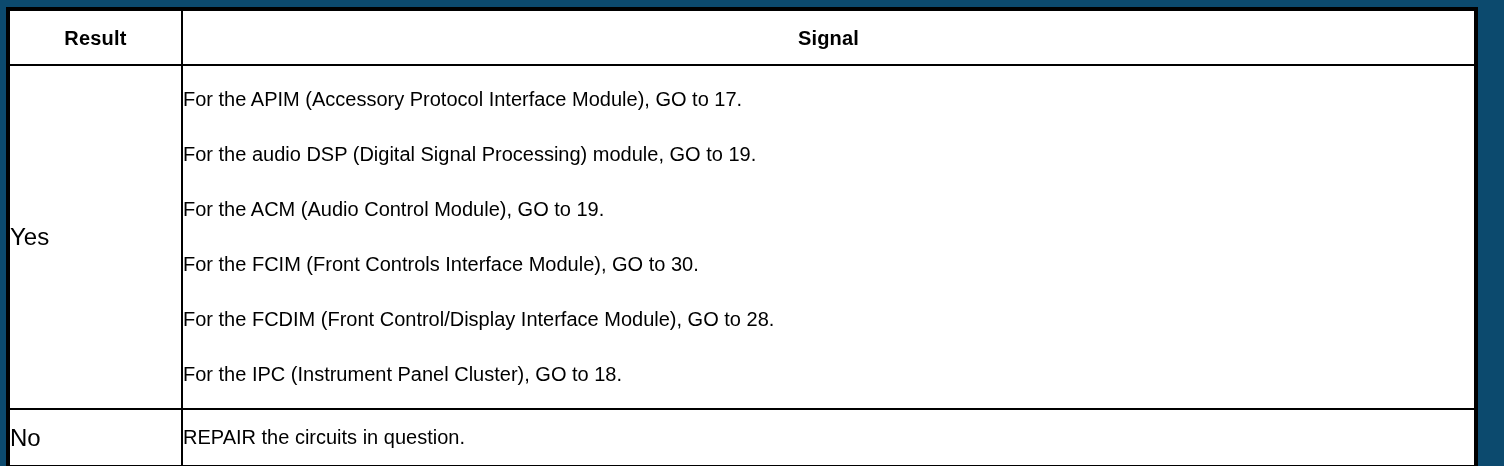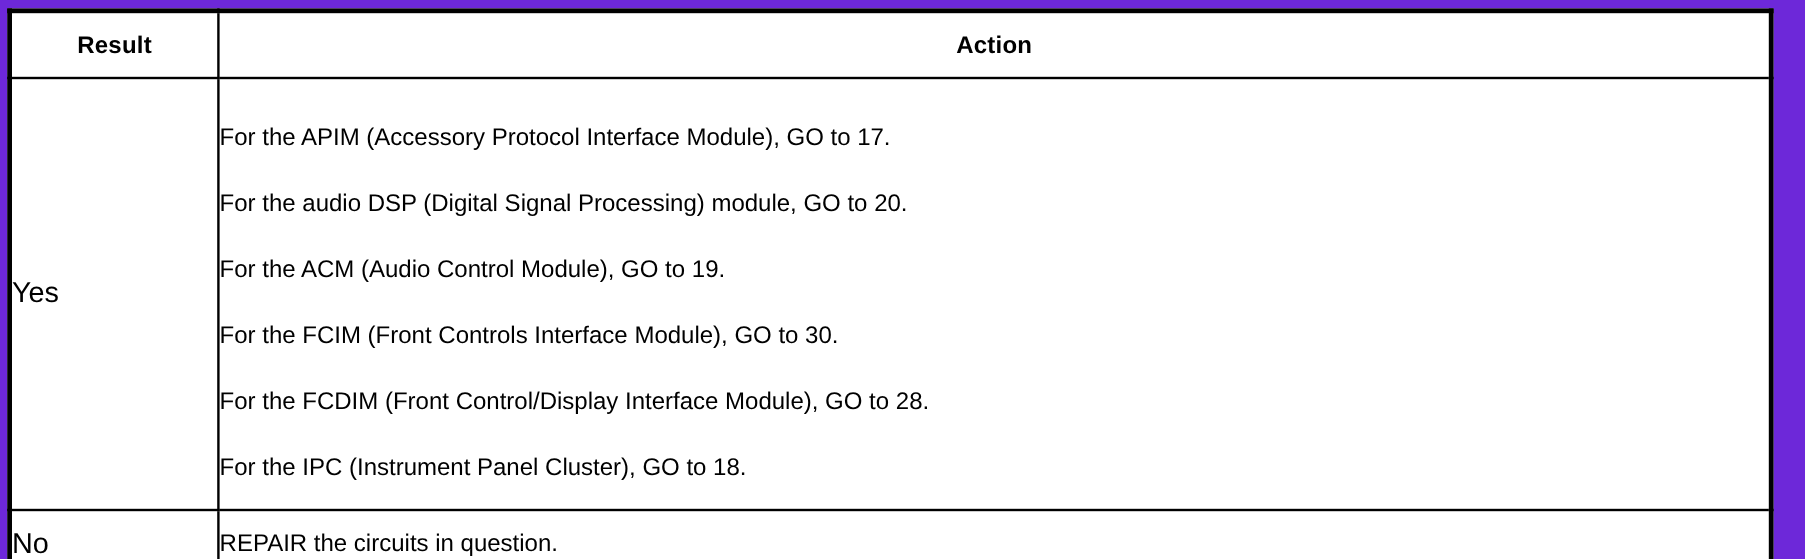--- a/index.html
+++ b/index.html
@@ -12,21 +12,21 @@
     height: 466px;
     font-family: "Liberation Sans", sans-serif;
     color: #000000;
     overflow: hidden;
   }
 
   .page {
     position: relative;
     width: 1504px;
     height: 466px;
-    background: #6d28d9;
+    background: #0c4a6e;
   }
 
   
   .diag-table {
     position: absolute;
     left: 6px;
     top: 7px;
     width: 1472px;   
     height: 450px;   
     border-collapse: collapse;
@@ -81,21 +81,21 @@
     margin: 0;
     padding: 0;
   }
   .action-list li {
     height: 55px;
     line-height: 55px;
     white-space: nowrap;
   }
   .action-list li:first-child { padding-top: 0; }
 
-  .row-yes .action-cell { padding-top: 22px; padding-bottom: 6px; }
+  .row-yes .action-cell { padding-top: 6px; padding-bottom: 6px; }
 
   .single-line {
     height: 55px;
     line-height: 55px;
     white-space: nowrap;
   }
 </style>
 </head>
 <body>
 
@@ -103,32 +103,32 @@
 
   <table class="diag-table">
     <colgroup>
       <col class="col-result">
       <col class="col-action">
     </colgroup>
 
     <thead>
       <tr>
         <th class="head-cell">Result</th>
-        <th class="head-cell">Action</th>
+        <th class="head-cell">Signal</th>
       </tr>
     </thead>
 
     <tbody>
 
       <tr class="row-yes">
         <td class="result-cell r-yes">Yes</td>
         <td class="action-cell">
           <ul class="action-list">
             <li>For the APIM (Accessory Protocol Interface Module), GO to 17.</li>
-            <li>For the audio DSP (Digital Signal Processing) module, GO to 20.</li>
+            <li>For the audio DSP (Digital Signal Processing) module, GO to 19.</li>
             <li>For the ACM (Audio Control Module), GO to 19.</li>
             <li>For the FCIM (Front Controls Interface Module), GO to 30.</li>
             <li>For the FCDIM (Front Control/Display Interface Module), GO to 28.</li>
             <li>For the IPC (Instrument Panel Cluster), GO to 18.</li>
           </ul>
         </td>
       </tr>
 
       <tr class="row-no">
         <td class="result-cell r-no">No</td>

